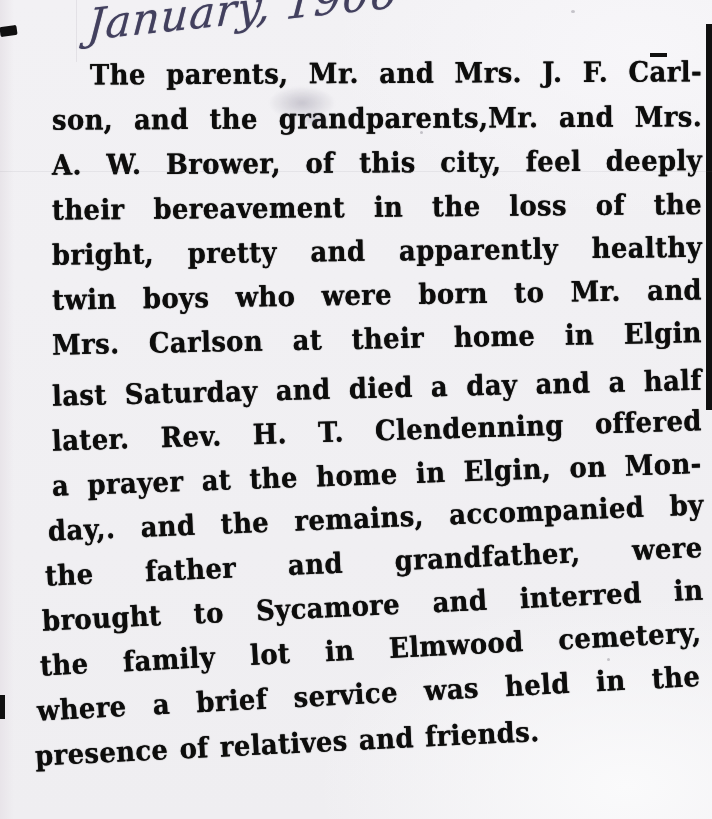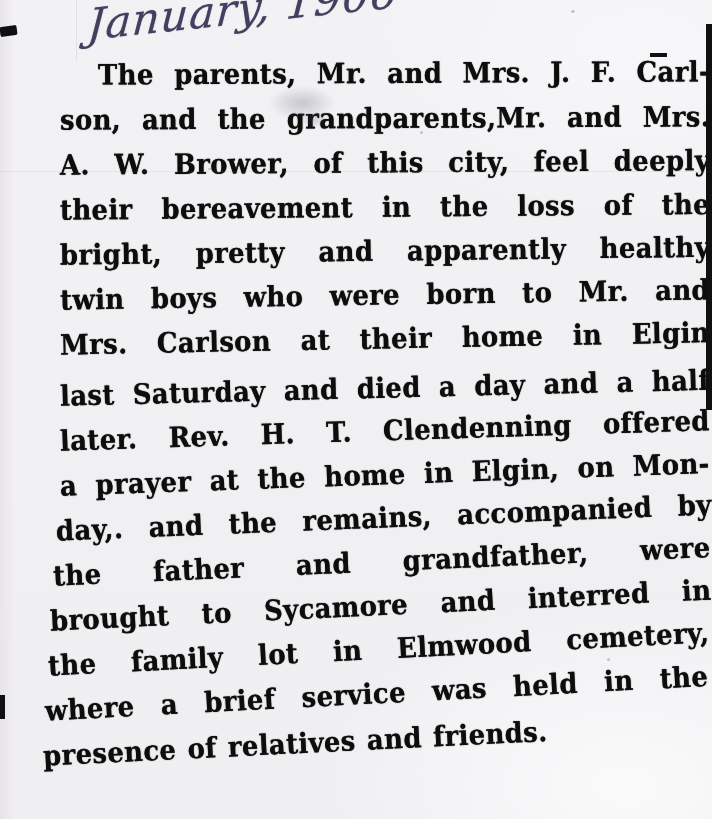--- a/index.html
+++ b/index.html
@@ -19,21 +19,21 @@
     position:absolute; left:86px; top:0px;
     font-size:43px; font-style:italic; font-weight:normal;
     letter-spacing:1px; white-space:nowrap;
     transform: rotate(-6deg) skewX(-10deg);
     transform-origin:0 100%;
     color:#42405e;
     text-shadow:0 0 1px rgba(66,64,94,0.55);
   }
 
   
-  .article { position:absolute; left:60px; top:53px; width:650px; }
+  .article { position:absolute; left:52px; top:53px; width:650px; }
   .line {
     height:45px; line-height:45px;
     font-weight:bold; font-size:26px; letter-spacing:0.3px; word-spacing:2px;
     color:#0d0d0c; white-space:nowrap;
     text-align:justify; text-align-last:justify;
     transform-origin:0 50%;
     text-shadow:0 0 1px rgba(12,12,12,0.9);
   }
   .line:nth-child(1)  { transform:rotate(-0.3deg) scaleY(1.08); padding-left:38px; }
   .line:nth-child(2)  { transform:rotate(-0.3deg) scaleY(1.08); }

